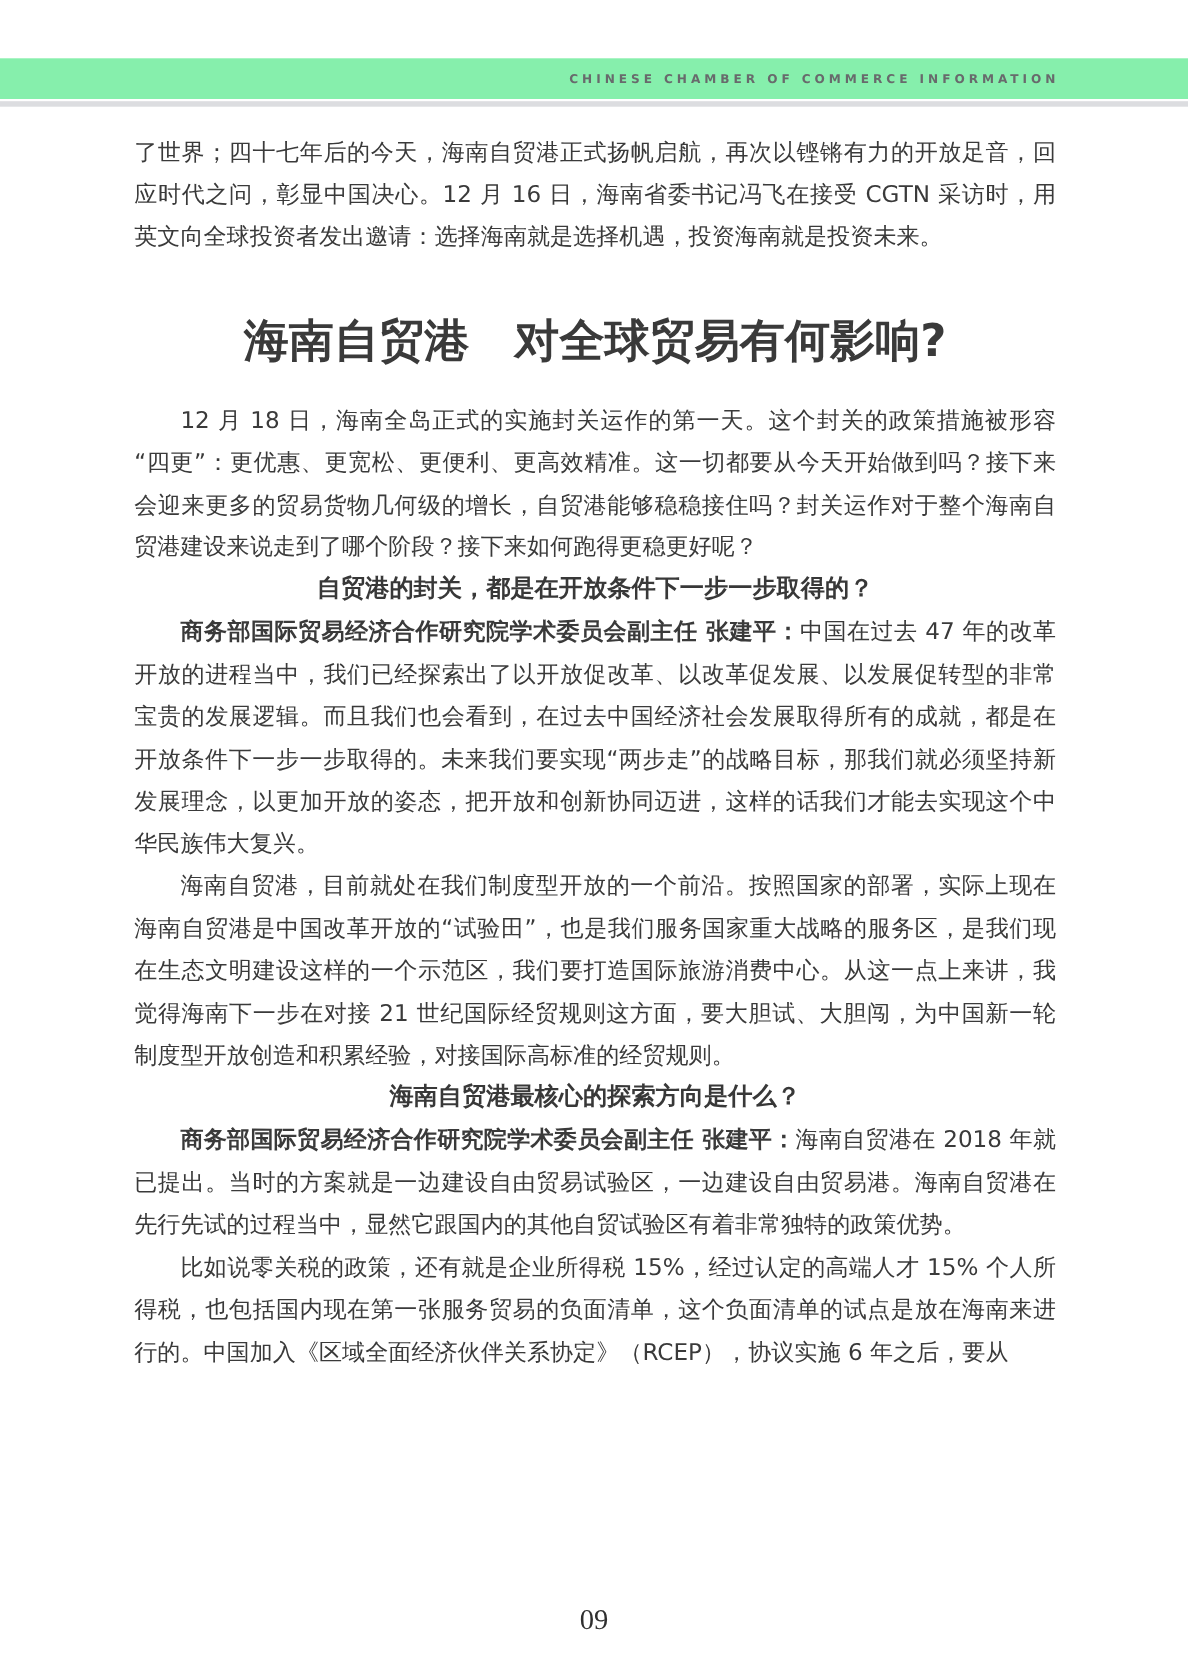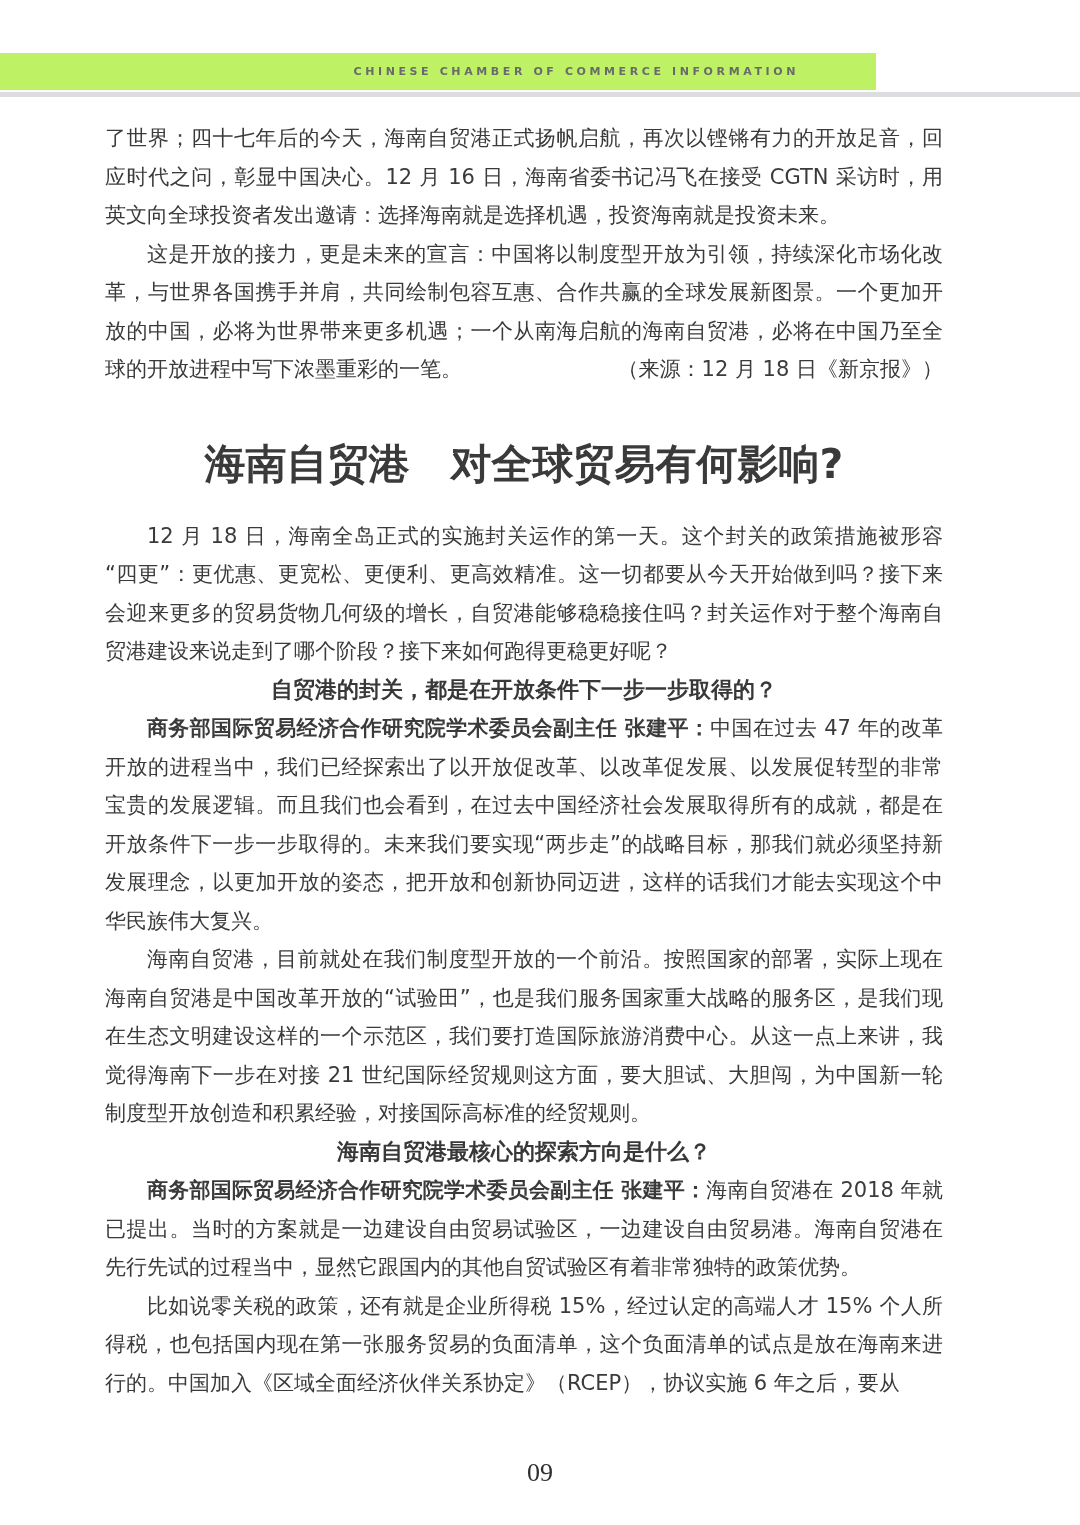--- a/index.html
+++ b/index.html
@@ -5,41 +5,41 @@
   html, body { margin: 0; padding: 0; }
   body {
     width: 1080px; height: 1525px;
     position: relative;
     background: #ffffff;
     font-family: "DejaVu Sans", "Liberation Sans", sans-serif;
   }
   
   .masthead-bar {
     position: absolute; left: 0; top: 53px;
-    width: 876px; height: 37px;
-    background: #bef264;
+    width: 1080px; height: 37px;
+    background: #86efac;
     display: flex; align-items: center; justify-content: flex-end;
     box-sizing: border-box;
-    padding-right: 77px;
+    padding-right: 117px;
   }
   .masthead-text {
     font-size: 11px; font-weight: bold;
     color: #686a6c;
     letter-spacing: 3.6px;
     white-space: nowrap;
   }
   .masthead-rule {
     position: absolute; left: 0; top: 92px;
     width: 1080px; height: 5px;
     background: #dcdde0;
   }
   
   .content {
     position: absolute;
-    left: 105px; top: 119px;
+    left: 122px; top: 119px;
     width: 838px;
     color: #3a3a3a;
     font-size: 21px;
     line-height: 38.5px;
     text-align: justify;
   }
   .content p { margin: 0; }
   .indent { text-indent: 2em; }
   .speaker { font-weight: bold; margin-top: 20px; }
   .source-line {
@@ -78,21 +78,20 @@
 
 <div class="masthead-bar">
   <span class="masthead-text">CHINESE CHAMBER OF COMMERCE INFORMATION</span>
 </div>
 <div class="masthead-rule"></div>
 
 <div class="content">
 
   <p>了世界；四十七年后的今天，海南自贸港正式扬帆启航，再次以铿锵有力的开放足音，回应时代之问，彰显中国决心。12 月 16 日，海南省委书记冯飞在接受 CGTN 采访时，用英文向全球投资者发出邀请：选择海南就是选择机遇，投资海南就是投资未来。</p>
 
-  <p class="indent"><span>这是开放的接力，更是未来的宣言：中国将以制度型开放为引领，持续深化市场化改革，与世界各国携手并肩，共同绘制包容互惠、合作共赢的全球发展新图景。一个更加开放的中国，必将为世界带来更多机遇；一个从南海启航的海南自贸港，必将在中国乃至全球的开放进程中写下浓墨重彩的一笔。</span><span class="source-line">（来源：12 月 18 日《新京报》）</span></p>
 
   <h1 class="article-title">海南自贸港　对全球贸易有何影响?</h1>
 
   <p class="indent">12 月 18 日，海南全岛正式的实施封关运作的第一天。这个封关的政策措施被形容“四更”：更优惠、更宽松、更便利、更高效精准。这一切都要从今天开始做到吗？接下来会迎来更多的贸易货物几何级的增长，自贸港能够稳稳接住吗？封关运作对于整个海南自贸港建设来说走到了哪个阶段？接下来如何跑得更稳更好呢？</p>
 
   <h2 class="sub-heading">自贸港的封关，都是在开放条件下一步一步取得的？</h2>
 
   <p class="indent"><span class="speaker">商务部国际贸易经济合作研究院学术委员会副主任 张建平：</span><span>中国在过去 47 年的改革开放的进程当中，我们已经探索出了以开放促改革、以改革促发展、以发展促转型的非常宝贵的发展逻辑。而且我们也会看到，在过去中国经济社会发展取得所有的成就，都是在开放条件下一步一步取得的。未来我们要实现“两步走”的战略目标，那我们就必须坚持新发展理念，以更加开放的姿态，把开放和创新协同迈进，这样的话我们才能去实现这个中华民族伟大复兴。</span></p>
 
   <p class="indent">海南自贸港，目前就处在我们制度型开放的一个前沿。按照国家的部署，实际上现在海南自贸港是中国改革开放的“试验田”，也是我们服务国家重大战略的服务区，是我们现在生态文明建设这样的一个示范区，我们要打造国际旅游消费中心。从这一点上来讲，我觉得海南下一步在对接 21 世纪国际经贸规则这方面，要大胆试、大胆闯，为中国新一轮制度型开放创造和积累经验，对接国际高标准的经贸规则。</p>

